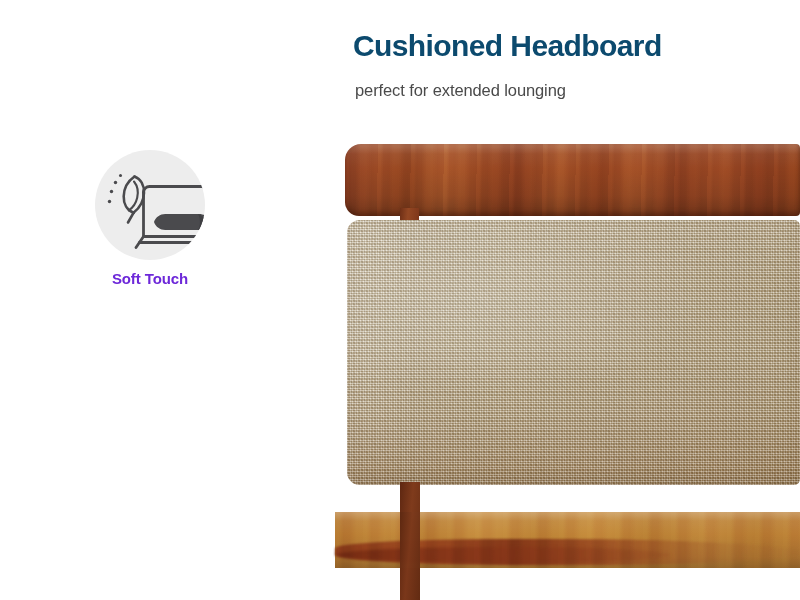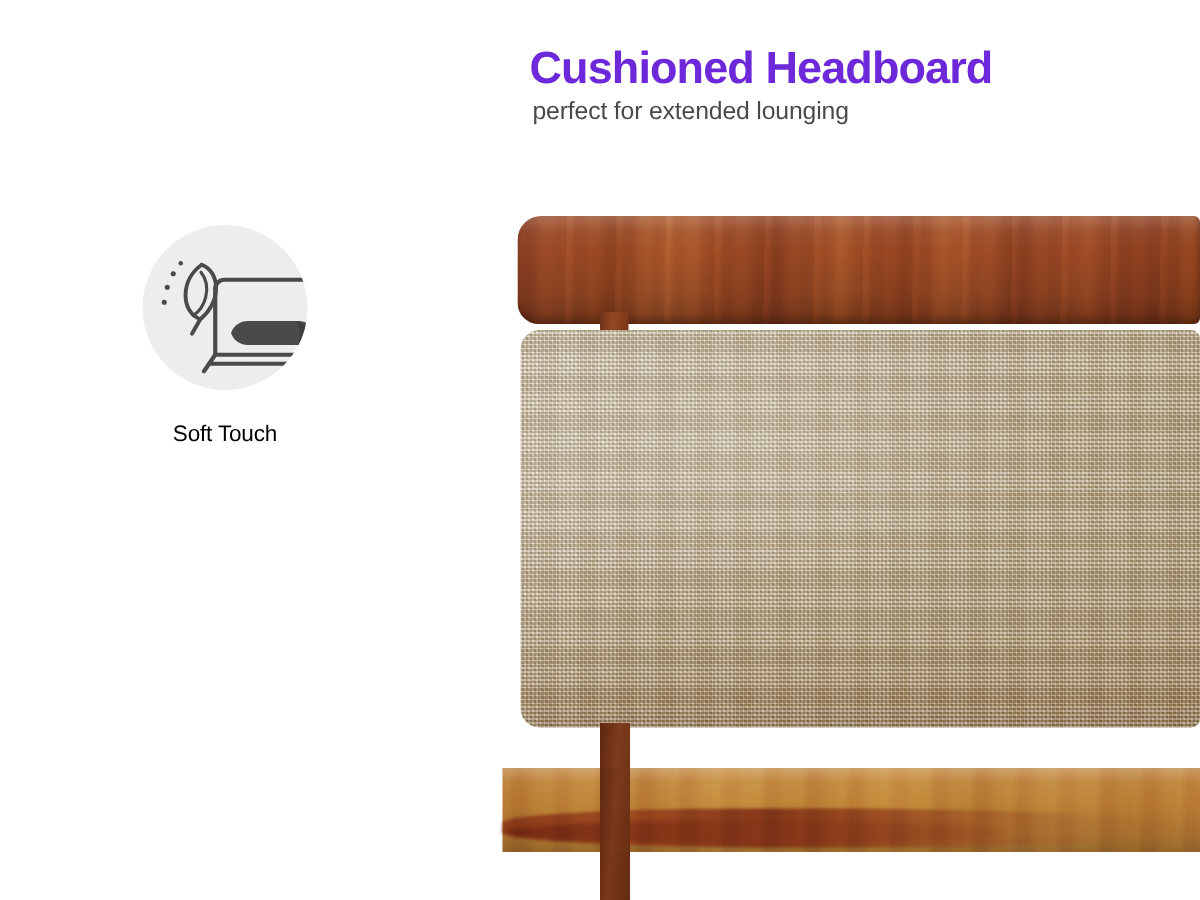--- a/index.html
+++ b/index.html
@@ -29,25 +29,25 @@
     left: 353px;
     top: 28px;
     width: 420px;
   }
   .headline {
     margin: 0;
     font-size: 30px;
     line-height: 36px;
     font-weight: 700;
     letter-spacing: -0.6px;
-    color: #6d28d9;
+    color: #0c4a6e;
     white-space: nowrap;
   }
   .subhead {
-    margin: 0 0 0 2px;
+    margin: 16px 0 0 2px;
     font-size: 16.5px;
     line-height: 20px;
     font-weight: 400;
     letter-spacing: -0.1px;
     color: #4a4a4a;
     white-space: nowrap;
   }
 
   
   .features {
@@ -78,25 +78,25 @@
   }
   .badge svg {
     position: absolute;
     left: 0;
     top: 0;
     width: 110px;
     height: 110px;
     display: block;
   }
   .feature-label {
-    margin-top: 20px;
+    margin-top: 9px;
     font-size: 15px;
     line-height: 20px;
-    font-weight: 400;
-    color: #000000;
+    font-weight: 700;
+    color: #6d28d9;
     letter-spacing: -0.1px;
   }
 
   
   .photo {
     position: absolute;
     left: 330px;
     top: 120px;
     width: 470px;
     height: 480px;

